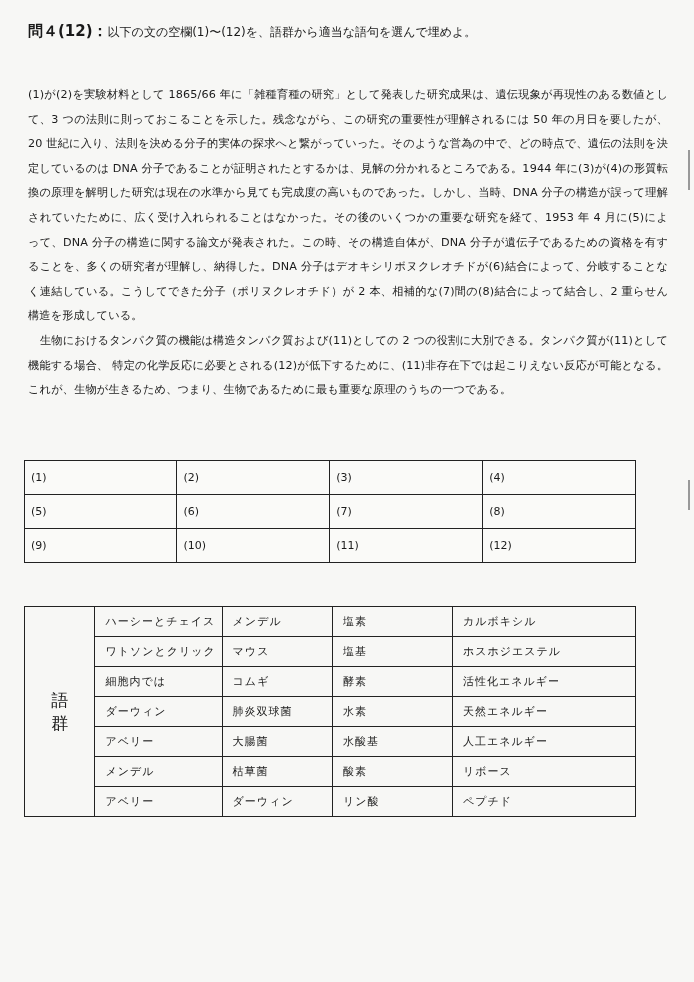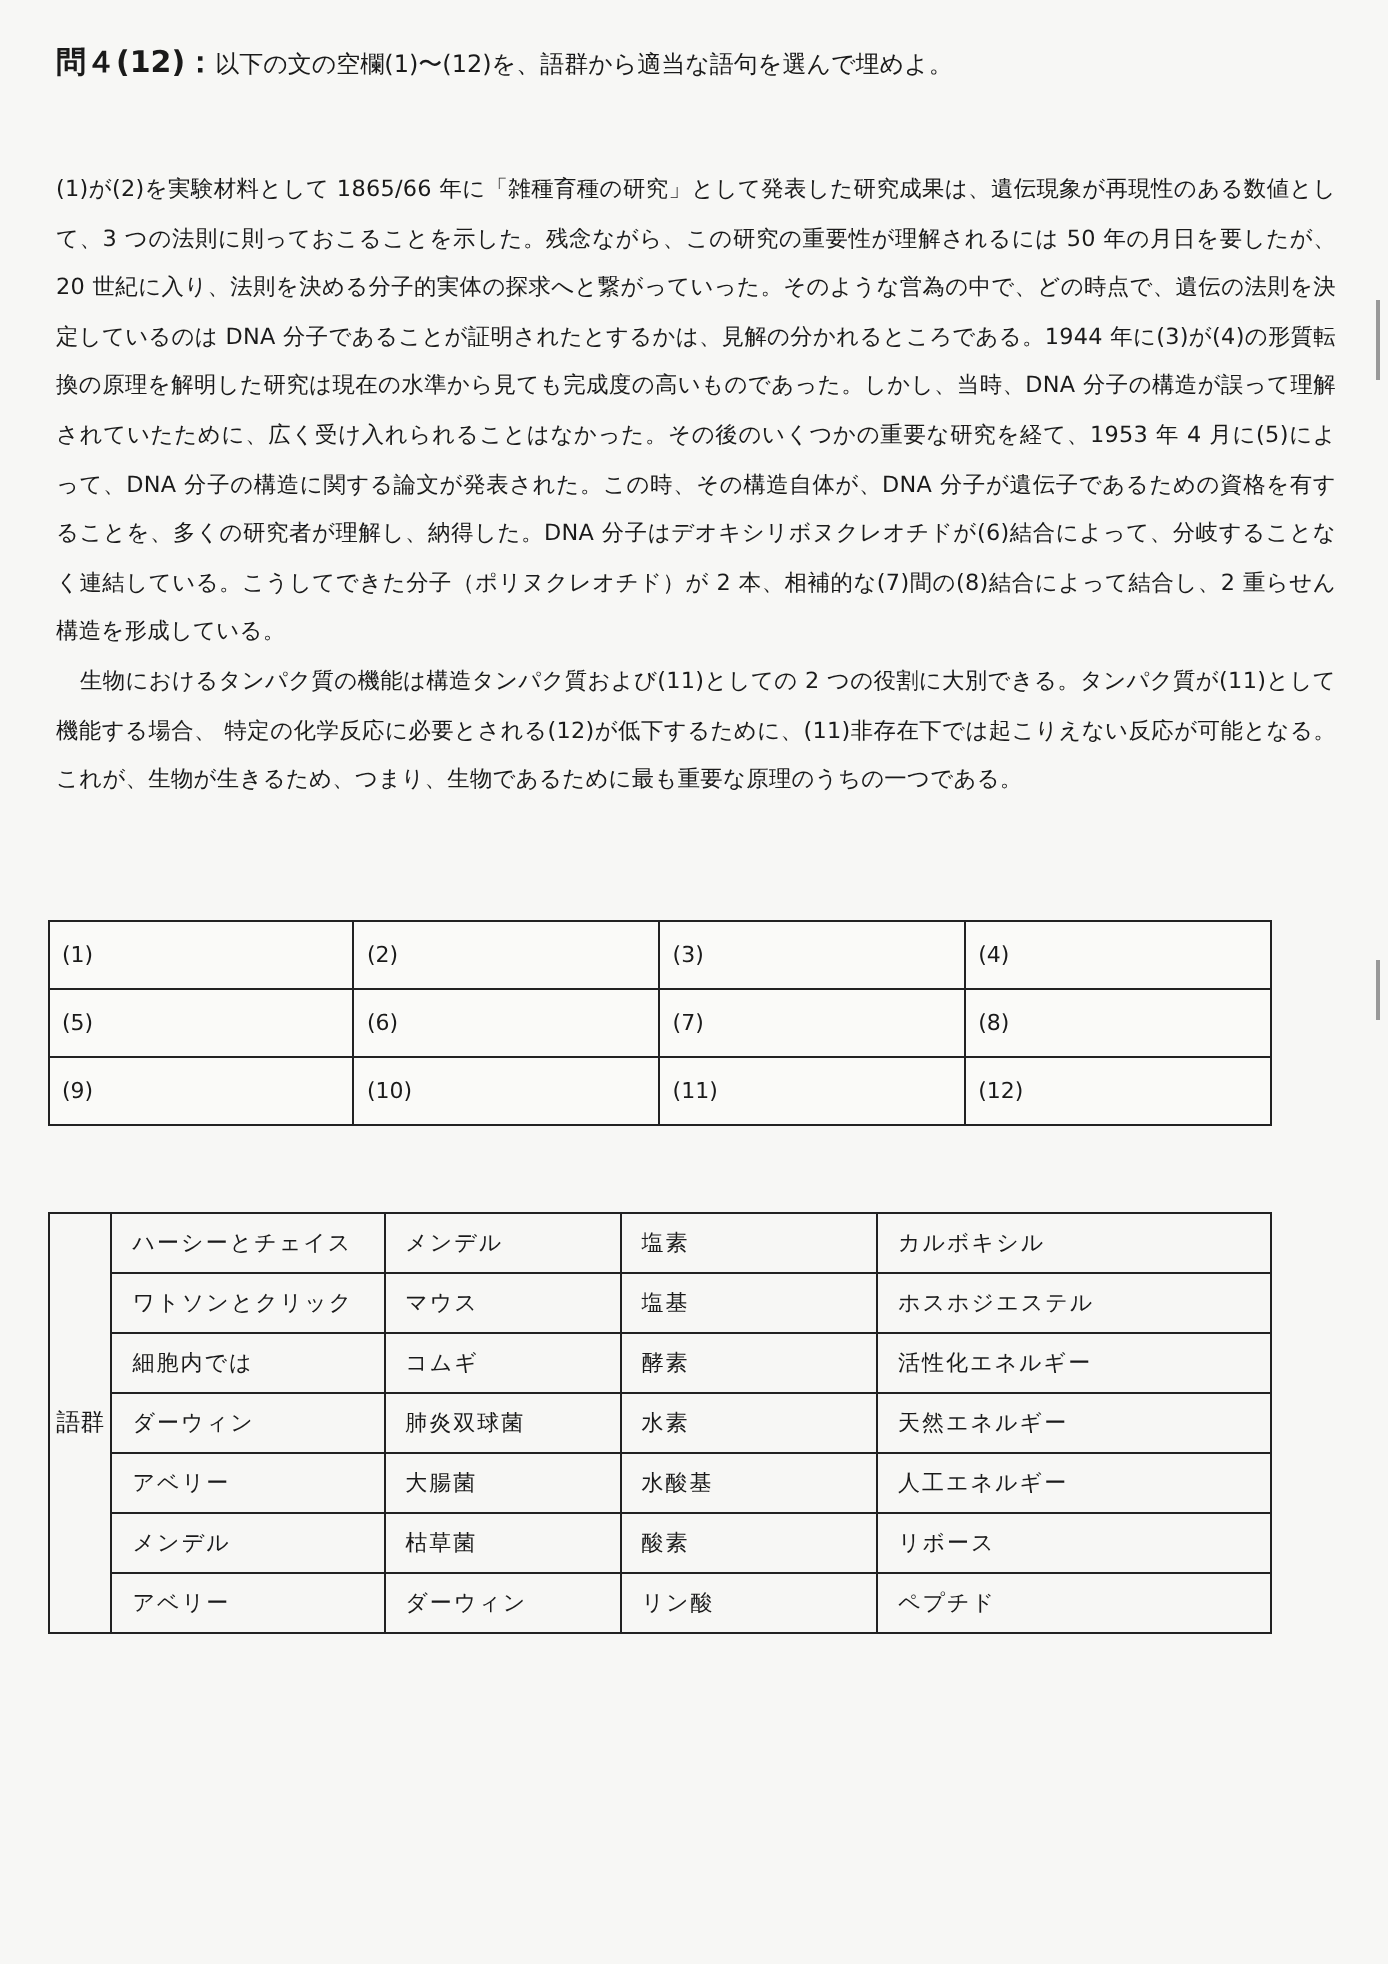--- a/index.html
+++ b/index.html
@@ -32,21 +32,21 @@
     font-size: 11px; vertical-align: middle; padding: 0 0 0 6px;
     background: #fafaf8;
   }
   .word-table { left: 24px; top: 606px; width: 612px; }
   .word-table td {
     border: 1.5px solid #222; height: 29px;
     font-size: 11px; padding: 0 0 0 10px; vertical-align: middle;
     letter-spacing: 1px;
   }
   .word-table td.label {
-    width: 26px; padding: 0 2px; text-align: center; font-size: 12px; letter-spacing: 0;
+    width: 26px; padding: 0 22px; text-align: center; font-size: 17px; letter-spacing: 0;
   }
   .word-table td.c1 { width: 124px; }
   .word-table td.c2 { width: 106px; }
   .word-table td.c3 { width: 116px; }
   .word-table td.c4 { width: 184px; }
   .edge-mark { position: absolute; width: 2px; background: #999; }
 </style>
 </head>
 <body>
 

